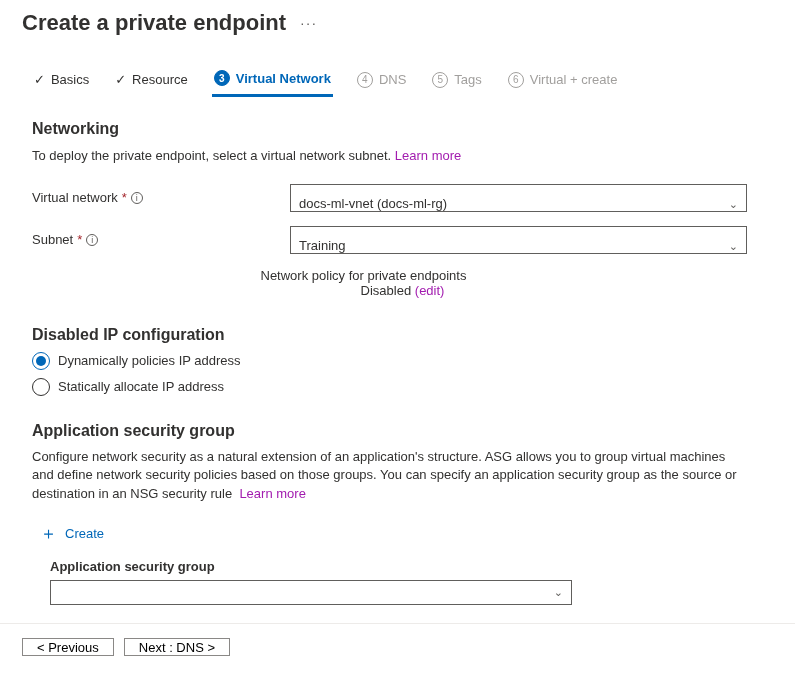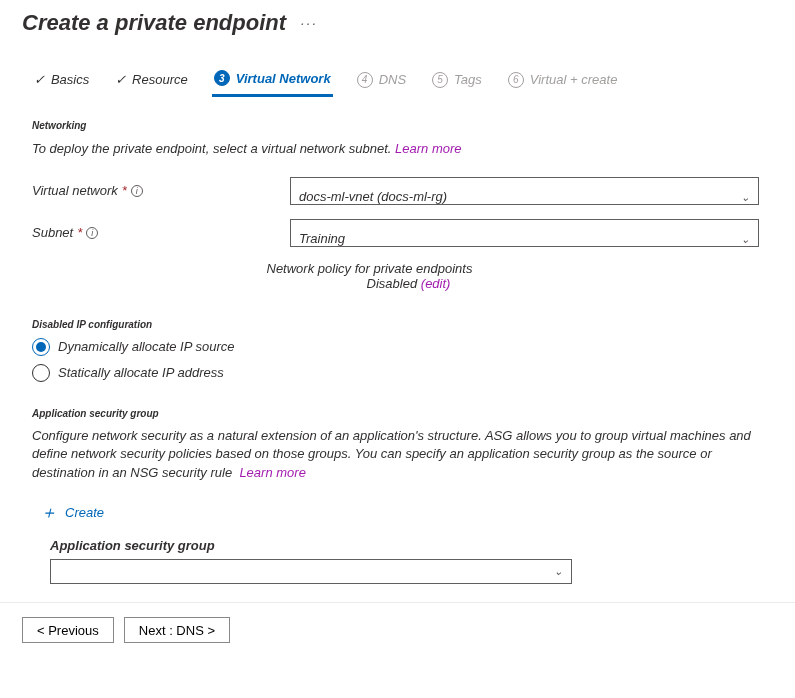--- a/index.html
+++ b/index.html
@@ -1,33 +1,33 @@
 <!DOCTYPE html>
 <html><head>
   <meta charset="utf-8">
   <style>
     * { box-sizing: border-box; margin: 0; padding: 0; }
     body { font-family: 'Segoe UI', Arial, sans-serif; font-size: 13px; color: #323130; width: 795px; background: #fff; }
-    .page { padding: 10px 26px 0 22px; font-style: italic; }
+    .page { padding: 10px 38px 0 22px; }
     .header { display: flex; align-items: center; margin-bottom: 28px; }
     .title { font-size: 22px; font-weight: 600; color: #323130; }
     .more { margin-left: 14px; color: #605e5c; letter-spacing: 1px; cursor: pointer; font-size: 14px; }
 
     .tabs { display: flex; gap: 22px; border-bottom: 1px solid transparent; margin-bottom: 22px; padding-left: 10px; }
     .tab { display: flex; align-items: center; gap: 6px; padding: 6px 2px 8px 2px; color: #605e5c; cursor: pointer; }
     .tab.done { color: #323130; }
     .tab.done .check { color: #323130; }
     .tab.current { color: #0067b8; font-weight: 600; border-bottom: 3px solid #0067b8; }
     .tab.pending { color: #a19f9d; }
     .step-circle { width: 16px; height: 16px; border-radius: 50%; border: 1px solid #a19f9d; display: inline-flex; align-items: center; justify-content: center; font-size: 10px; color: #a19f9d; }
     .step-circle.filled { background: #0067b8; border-color: #0067b8; color: #fff; font-weight: 700; }
     .check { font-size: 13px; }
 
     .content { padding-left: 10px; padding-right: 10px; padding-bottom: 18px; max-height: 560px; overflow: hidden; }
-    .section-heading { font-weight: 600; font-size: 10px; margin-bottom: 8px; }
+    .section-heading { font-weight: 600; font-size: 16px; margin-bottom: 8px; }
     .description { color: #323130; margin-bottom: 18px; line-height: 1.5; }
     .link { color: #a21caf; cursor: pointer; }
 
     .form-row { display: flex; align-items: center; margin-bottom: 14px; }
     .form-label { width: 258px; display: flex; align-items: center; gap: 4px; }
     .req { color: #a4262c; }
     .info-icon { width: 12px; height: 12px; border-radius: 50%; border: 1px solid #605e5c; display: inline-flex; align-items: center; justify-content: center; font-size: 9px; color: #605e5c; cursor: pointer; }
     .form-control { flex: 1; }
     .select { width: 100%; height: 28px; border: 1px solid #605e5c; padding: 0 8px; display: flex; align-items: flex-end; justify-content: space-between; cursor: pointer; background: #fff; }
     .chevron { font-size: 11px; color: #605e5c; }
@@ -39,21 +39,21 @@
     .radio.checked { border-color: #0067b8; }
     .radio.checked::after { content: ''; width: 10px; height: 10px; border-radius: 50%; background: #0067b8; }
 
     .asg-desc { line-height: 1.45; margin-bottom: 18px; }
     .create-row { display: flex; align-items: center; gap: 8px; color: #0067b8; cursor: pointer; margin: 10px 0 14px 8px; }
     .plus { font-size: 17px; font-weight: 300; }
     .asg-label { font-weight: 600; margin-left: 18px; margin-bottom: 6px; }
     .asg-select { width: 522px; height: 25px; border: 1px solid #605e5c; margin-left: 18px; display: flex; align-items: center; justify-content: flex-end; padding: 0 8px; cursor: pointer; background: #fff; }
 
     .footer { border-top: 1px solid #edebe9; padding: 14px 22px; display: flex; gap: 10px; }
-    .btn { height: 26px; padding: 0 14px; border: 1px solid #8a8886; background: #fff; cursor: pointer; font-size: 13px; display: flex; align-items: center; }
+    .btn { height: 18px; padding: 0 14px; border: 1px solid #8a8886; background: #fff; cursor: pointer; font-size: 13px; display: flex; align-items: center; }
   </style>
 </head>
 <body>
 
 <div class="page">
   <div class="header">
     <div class="title">Create a private endpoint</div>
     <div class="more">···</div>
   </div>
 
@@ -124,21 +124,21 @@
       <div class="form-control static-value">
         <span>Disabled</span>
         <span class="link">(edit)</span>
       </div>
     </div>
 
     <div class="section-heading">Disabled IP configuration</div>
     <div class="radio-group">
       <div class="radio-item">
         <div class="radio checked"></div>
-        <span>Dynamically allocate IP source</span>
+        <span>Dynamically policies IP address</span>
       </div>
       <div class="radio-item">
         <div class="radio"></div>
         <span>Statically allocate IP address</span>
       </div>
     </div>
 
     <div class="section-heading">Application security group</div>
     <div class="asg-desc">
       <span>Configure network security as a natural extension of an application's structure. ASG allows you to group virtual machines and define network security policies based on those groups. You can specify an application security group as the source or destination in an NSG security rule</span>

